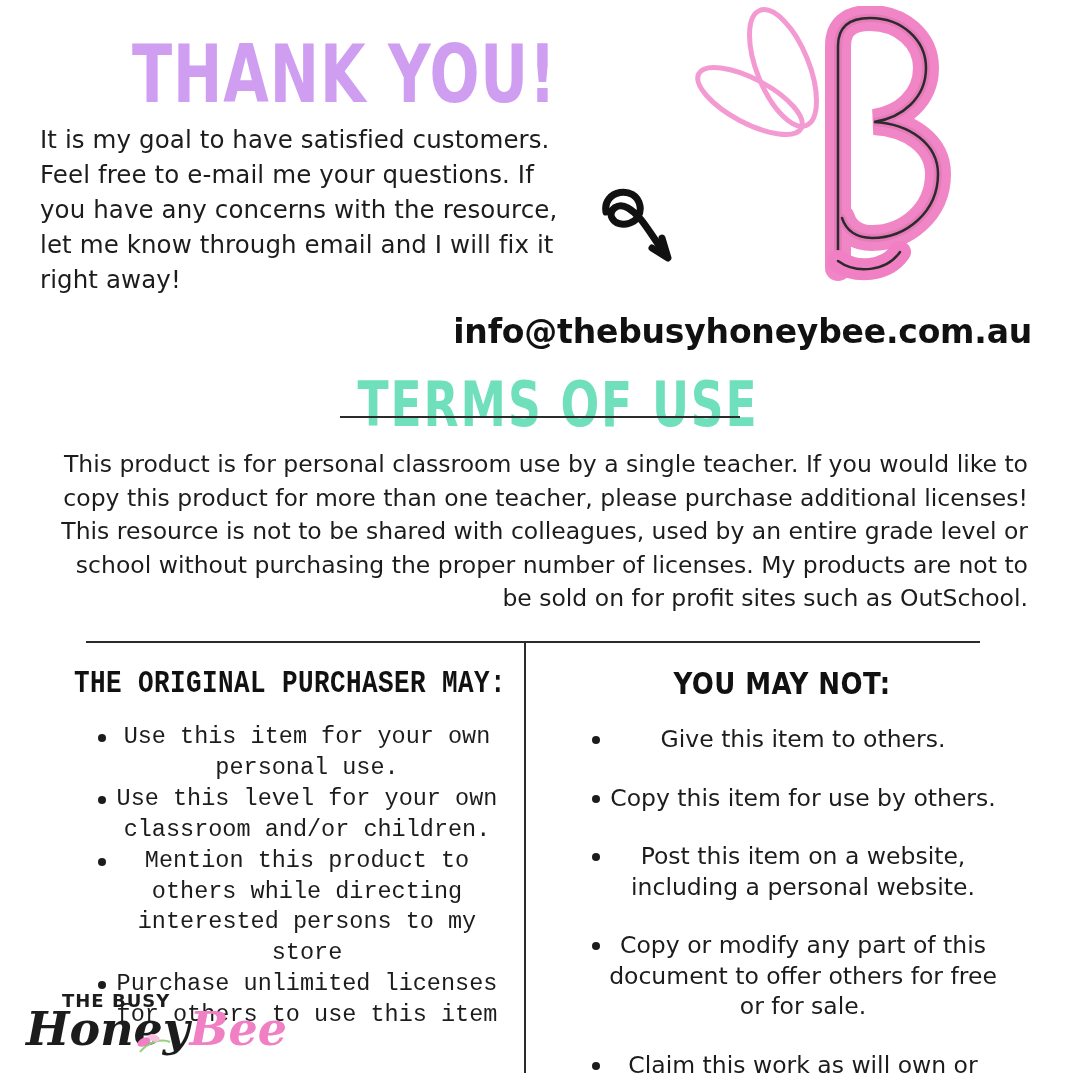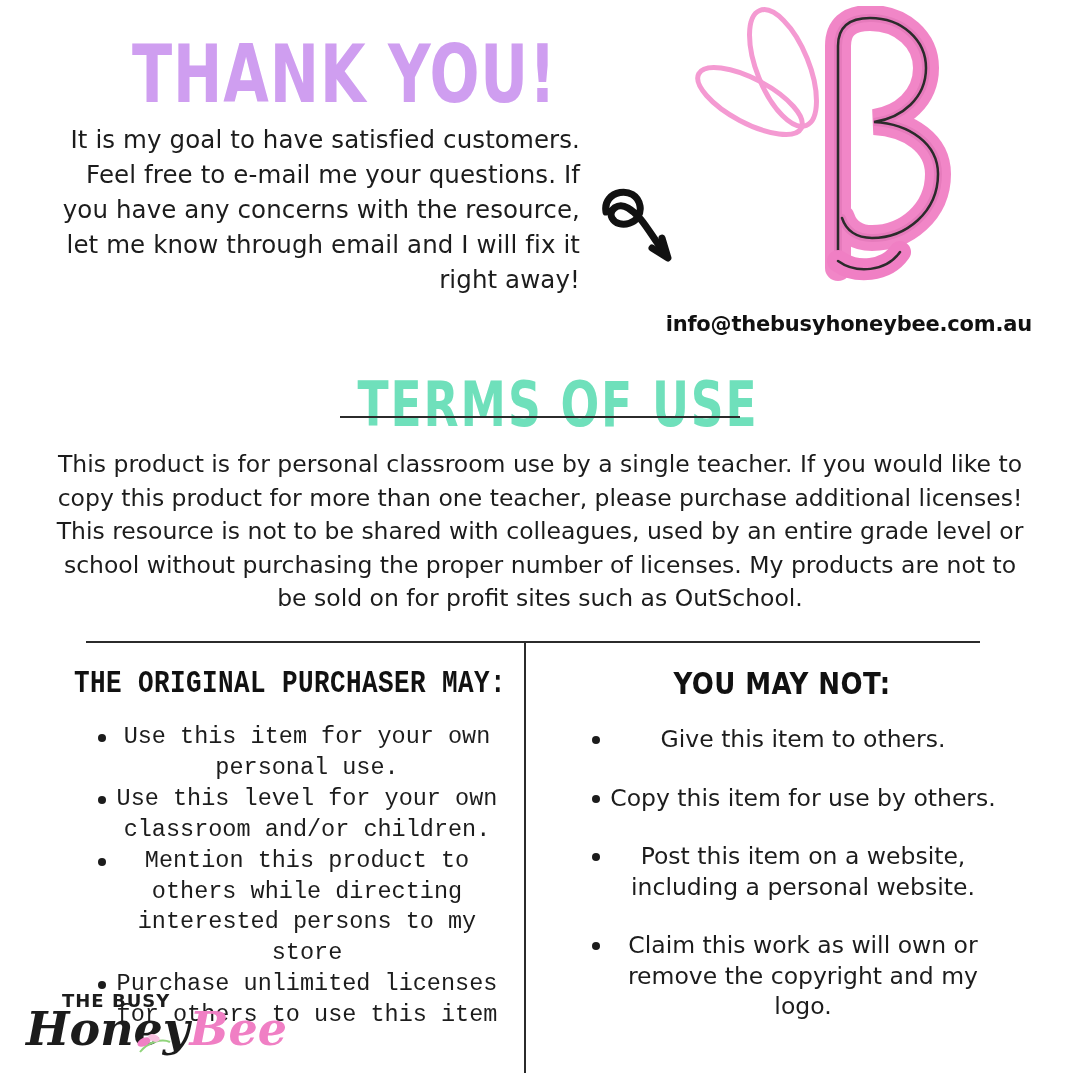--- a/index.html
+++ b/index.html
@@ -35,21 +35,21 @@
     transform: scaleY(1.25) scaleX(0.92);
     transform-origin: left top;
     white-space: nowrap;
   }
 
   .intro {
     position: absolute;
     left: 40px;
     top: 122px;
     width: 540px;
-    text-align: right;
+    text-align: left;
     font-size: 24.5px;
     line-height: 35px;
     color: #1c1c1c;
     letter-spacing: 0.1px;
   }
 
   
   .blogo {
     position: absolute;
     right: 92px;
@@ -63,21 +63,21 @@
     left: 592px;
     top: 176px;
     width: 110px;
     height: 110px;
   }
 
   .email {
     position: absolute;
     right: 48px;
     top: 312px;
-    font-size: 21px;
+    font-size: 33px;
     font-weight: bold;
     color: #111111;
     letter-spacing: -0.2px;
   }
 
   
   .terms-head-wrap {
     position: absolute;
     left: 0;
     right: 0;
@@ -101,21 +101,21 @@
     width: 400px;
     height: 2px;
     background: #2b2b2b;
   }
 
   .terms-body {
     position: absolute;
     left: 52px;
     top: 448px;
     width: 976px;
-    text-align: center;
+    text-align: right;
     font-size: 23.5px;
     line-height: 33.5px;
     color: #1c1c1c;
   }
 
   
   .hrule {
     position: absolute;
     left: 86px;
     top: 641px;
@@ -262,20 +262,21 @@
       <li><span class="dot"></span><span>Purchase unlimited licenses for others to use this item</span></li>
     </ul>
   </div>
 
   <div class="col col-right">
     <div class="col-title">YOU MAY NOT:</div>
     <ul class="bullets">
       <li><span class="dot"></span><span>Give this item to others.</span></li>
       <li><span class="dot"></span><span>Copy this item for use by others.</span></li>
       <li><span class="dot"></span><span>Post this item on a website, including a personal website.</span></li>
+      <li><span class="dot"></span><span>Copy or modify any part of this document to offer others for free or for sale.</span></li>
       <li><span class="dot"></span><span>Claim this work as will own or remove the copyright and my logo.</span></li>
     </ul>
   </div>
 
   <div class="brand">
     <div class="the-busy">THE BUSY</div>
     <div class="honeybee"><span>Honey</span><span class="pink">Bee</span></div>
     <svg viewBox="0 0 226 82" width="226" height="82" style="position:absolute;left:0;top:0;" xmlns="http://www.w3.org/2000/svg">
       <g stroke="#8fd47a" stroke-width="2" fill="none">
         <path d="M122 66 C130 56 144 52 152 56"></path>

